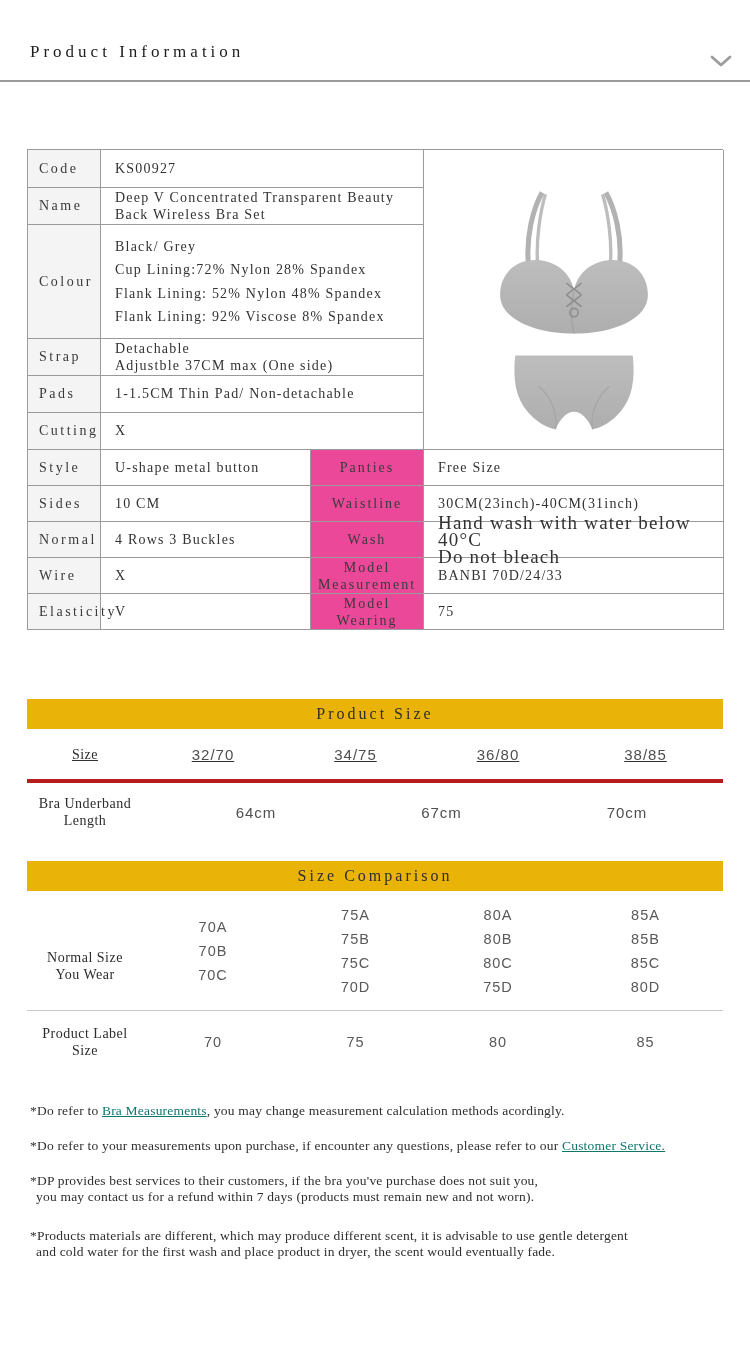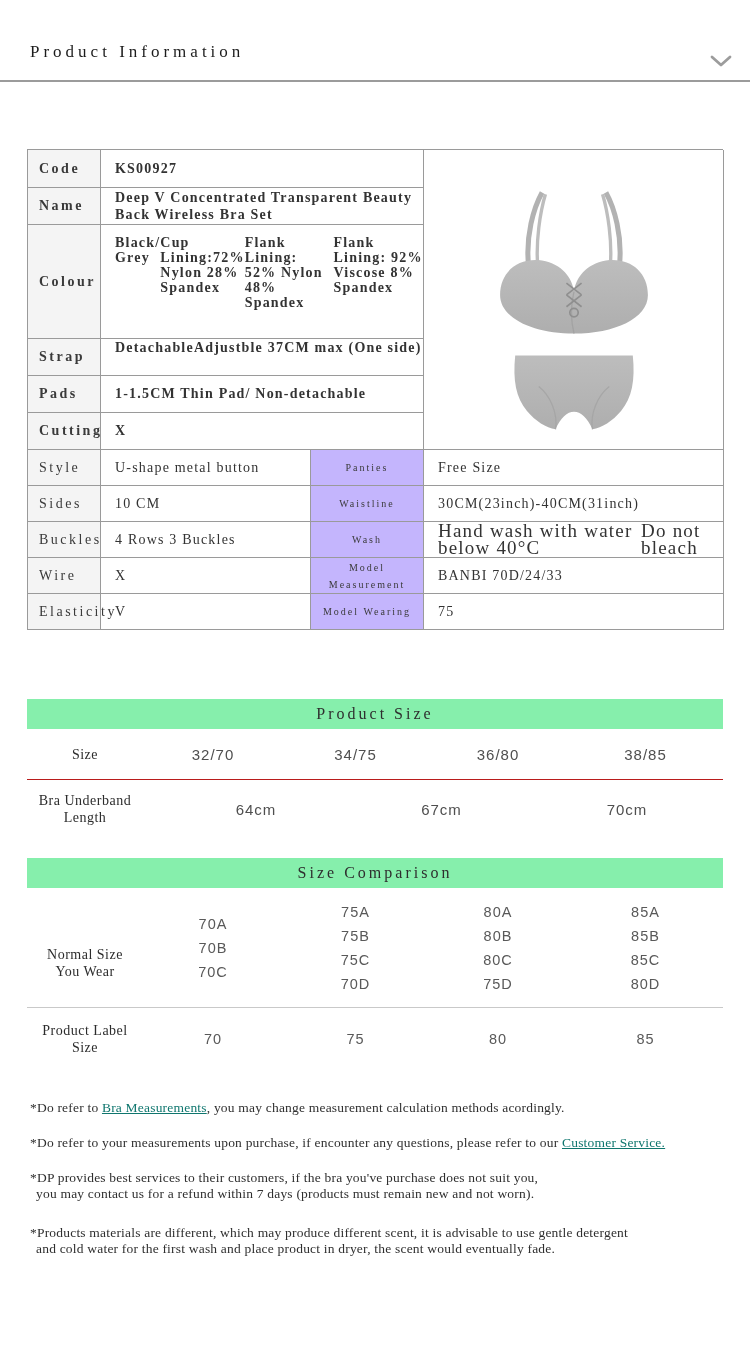--- a/index.html
+++ b/index.html
@@ -8,48 +8,48 @@
 
   
   .hdr{position:relative;height:80px;border-bottom:2px solid #9b9b9b;}
   .hdr-title{position:absolute;left:30px;top:42px;font-size:17px;letter-spacing:4px;color:#1c1c1c;}
   .hdr-chevron{position:absolute;right:16px;top:54px;width:26px;height:15px;cursor:pointer;}
 
   
   .spec{margin:67px 0 0 27px;width:696px;}
   .grid-top{display:grid;grid-template-columns:73px 323px 300px;
             grid-template-rows:38px 37px 114px 37px 37px 37px;
-            border-top:1px solid #9a9a9a;border-left:1px solid #9a9a9a;font-weight:bold;}
+            border-top:1px solid #9a9a9a;border-left:1px solid #9a9a9a;}
   .grid-bot{display:grid;grid-template-columns:73px 210px 113px 300px;
             grid-template-rows:36px 36px 36px 36px 36px;
             border-left:1px solid #9a9a9a;}
   .c{border-right:1px solid #9a9a9a;border-bottom:1px solid #9a9a9a;box-sizing:border-box;min-width:0;}
   .lbl{background:#f4f4f4;display:flex;align-items:center;padding-left:11px;
        font-size:14px;letter-spacing:2.5px;color:#3a3a3a;}
-  .lbl2{background:#c4b5fd;display:flex;align-items:center;justify-content:center;text-align:center;
-        font-size:10px;letter-spacing:2px;color:#3a3a3a;line-height:17px;padding:0 3px;}
+  .lbl2{background:#ec4899;display:flex;align-items:center;justify-content:center;text-align:center;
+        font-size:14px;letter-spacing:2px;color:#3a3a3a;line-height:17px;padding:0 3px;}
   .val{display:flex;align-items:center;padding-left:14px;font-size:14px;letter-spacing:1.2px;color:#333;}
-  .val.lines{align-items:flex-start;}
+  .val.lines{flex-direction:column;align-items:flex-start;justify-content:center;}
   .val.lines .vline{line-height:17px;}
-  .colour-cell{flex-direction:row;align-items:flex-start;justify-content:space-around;
+  .colour-cell{flex-direction:column;align-items:flex-start;justify-content:space-around;
                padding:10px 0 10px 14px;}
   .colour-cell .vline{line-height:15px;}
   .wash-cell .vline{font-size:19px;line-height:16px;}
   .imgcell{grid-column:3;grid-row:1/7;display:flex;align-items:center;justify-content:center;background:#fff;}
 
   
-  .bar{margin-left:27px;width:696px;height:30px;background:#86efac;display:flex;align-items:center;
+  .bar{margin-left:27px;width:696px;height:30px;background:#eab308;display:flex;align-items:center;
        justify-content:center;font-size:16px;letter-spacing:3px;color:#2e2e2e;}
   .bar-ps{margin-top:69px;}
   .bar-sc{margin-top:20px;}
 
   
   .ps{margin-left:27px;width:696px;}
   .grid5{display:grid;grid-template-columns:116px 140px 145px 140px 155px;}
-  .ps-row1{height:50px;align-items:center;border-bottom:1px solid #b91c1c;}
+  .ps-row1{height:50px;align-items:center;border-bottom:4px solid #b91c1c;text-decoration:underline;}
   .ps-row2{height:58px;align-items:center;gap:43px;}
   .cell-c{text-align:center;}
   .num{font-family:"Liberation Sans", sans-serif;font-size:15px;color:#4f4f4f;letter-spacing:1px;}
   .ps-label{font-size:14px;color:#2c2c2c;letter-spacing:.5px;line-height:17px;}
   .narrow112{width:112px;margin:0 auto;}
   .narrow92{width:92px;margin:0 auto;}
 
   
   .sc-main{padding:12px 0 11px;border-bottom:1px solid #c9c9c9;}
   .sc-col{display:flex;flex-direction:column;justify-content:center;}
@@ -143,21 +143,21 @@
       <div class="c lbl">Style</div>
       <div class="c val">U-shape metal button</div>
       <div class="c lbl2">Panties</div>
       <div class="c val">Free Size</div>
 
       <div class="c lbl">Sides</div>
       <div class="c val">10 CM</div>
       <div class="c lbl2">Waistline</div>
       <div class="c val">30CM(23inch)-40CM(31inch)</div>
 
-      <div class="c lbl">Buckles</div>
+      <div class="c lbl">Normal</div>
       <div class="c val">4 Rows 3 Buckles</div>
       <div class="c lbl2">Wash</div>
       <div class="c val lines wash-cell">
         <div class="vline">Hand wash with water below 40°C</div>
         <div class="vline">Do not bleach</div>
       </div>
 
       <div class="c lbl">Wire</div>
       <div class="c val">X</div>
       <div class="c lbl2">Model Measurement</div>

